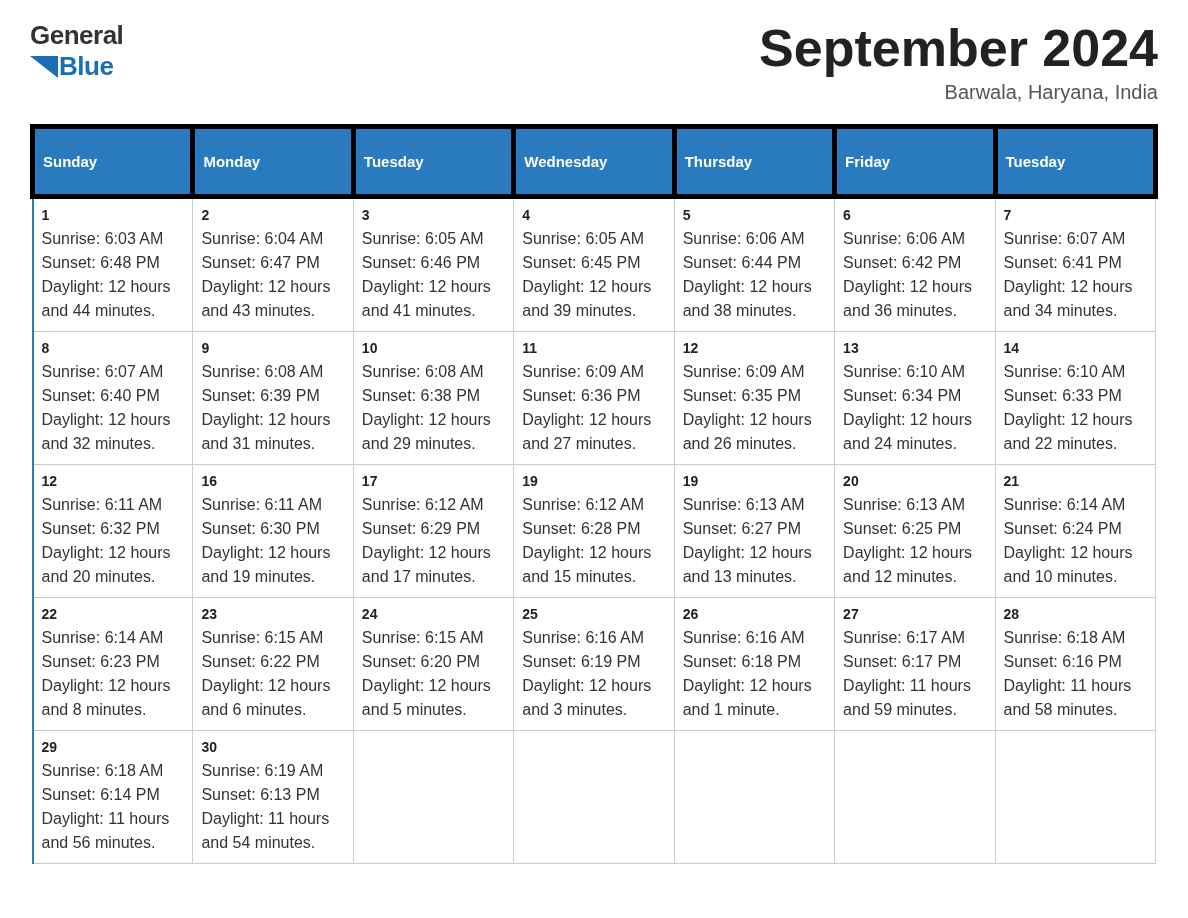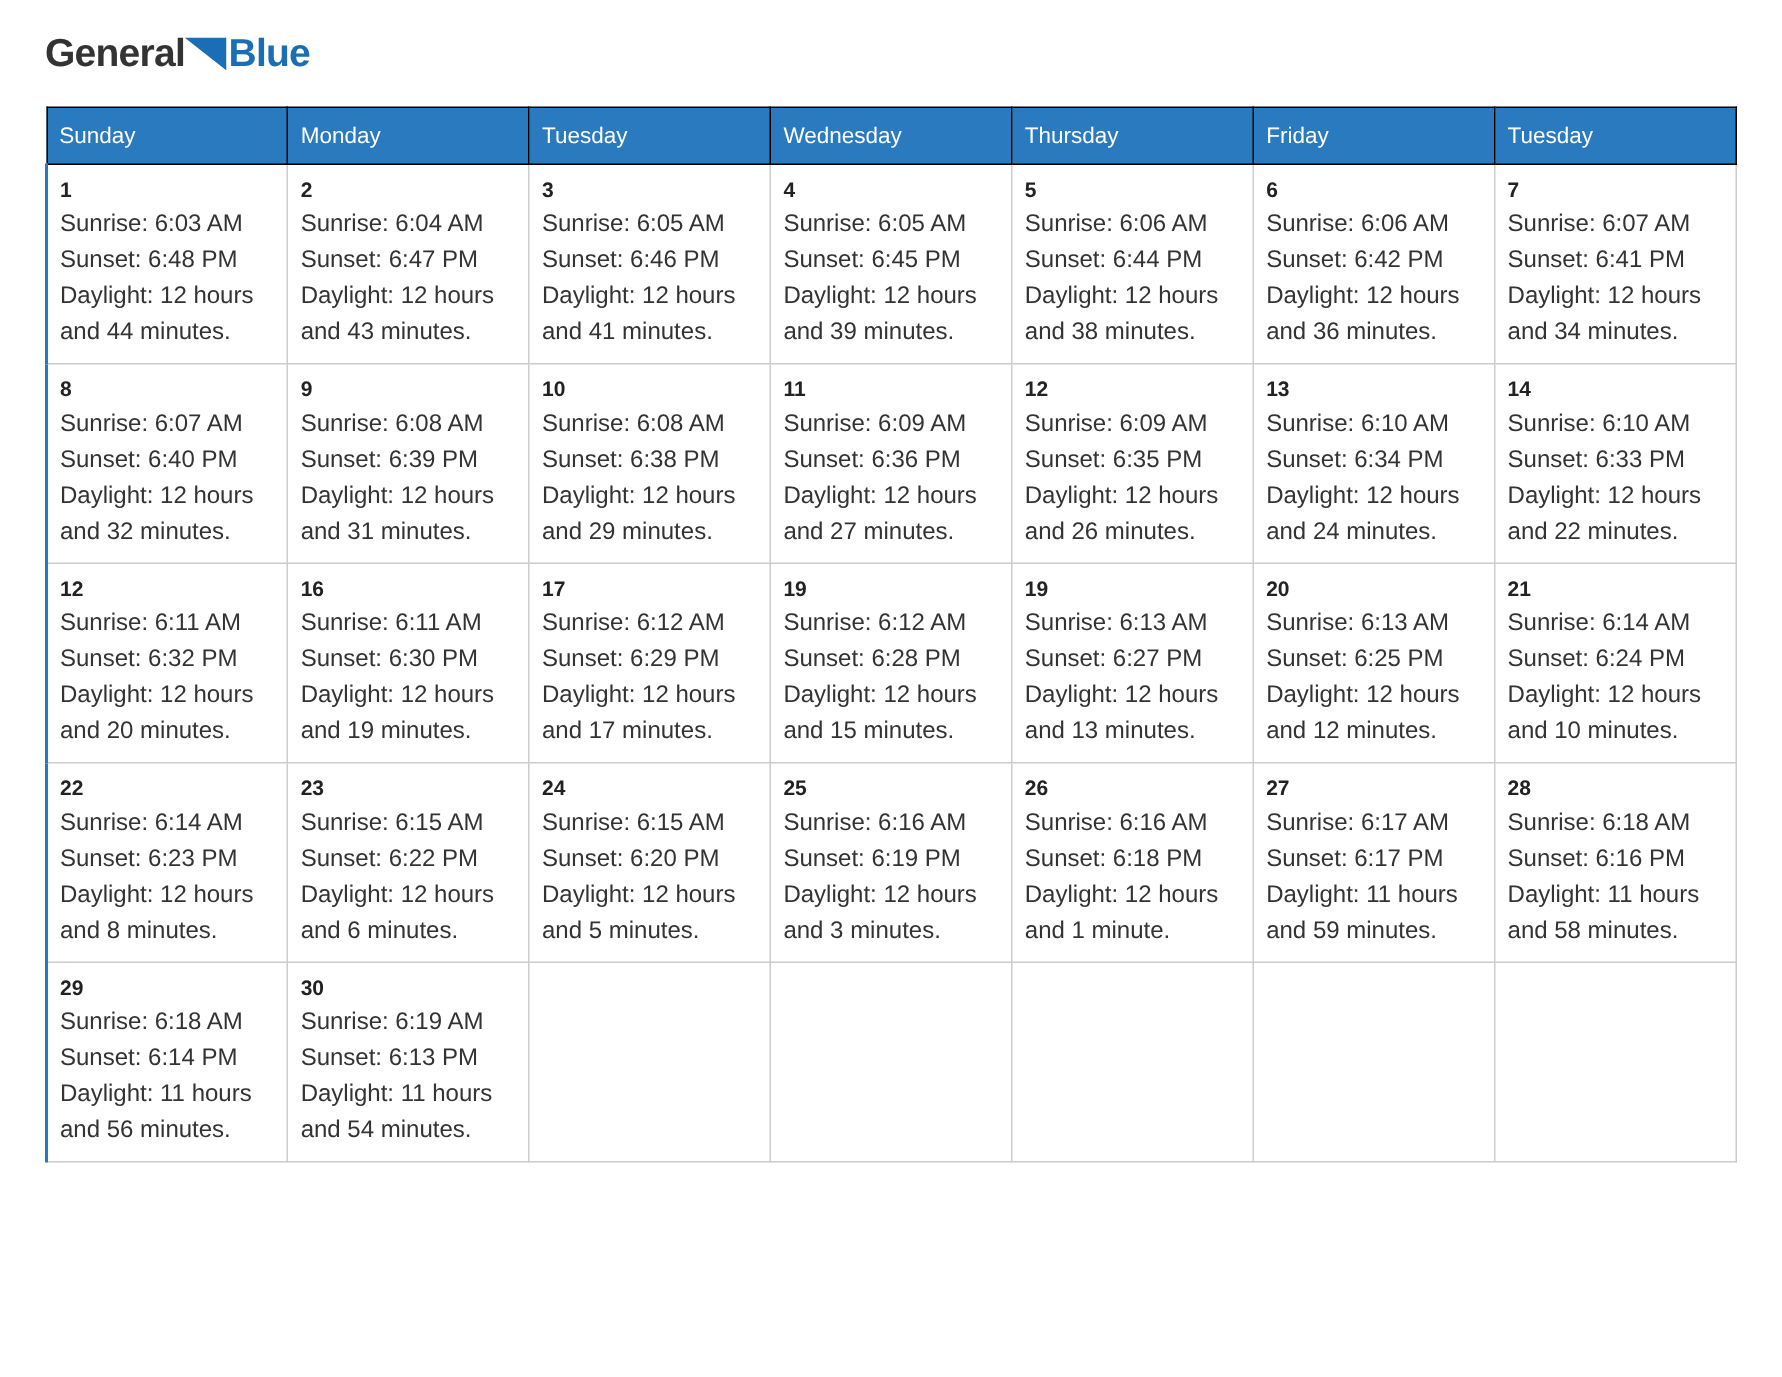--- a/index.html
+++ b/index.html
@@ -36,25 +36,25 @@
       margin-top: 4px;
     }
     table {
       width: 100%;
       border-collapse: collapse;
       table-layout: fixed;
     }
     thead tr th {
       background-color: #2a7abf;
       color: #fff;
-      padding: 10px 8px;
+      padding: 24px 8px;
       text-align: left;
       font-size: 15px;
-      font-weight: normal;
-      border: 1px solid #000000;
+      font-weight: bold;
+      border: 5px solid #000000;
     }
     tbody tr td {
       border: 1px solid #ccc;
       vertical-align: top;
       padding: 8px;
       font-size: 12.5px;
       color: #333;
       height: 110px;
     }
     tbody tr:last-child td {
@@ -78,30 +78,34 @@
     tbody tr td:first-child {
       border-left: 2px solid #2a7abf;
     }
   </style>
 </head>
 <body>
 
 <div class="header">
   <div class="logo">
     <div style="display:flex;align-items:flex-start;gap:0">
-      <div style="display:flex;line-height:1.2">
+      <div style="display:flex;flex-direction:column;line-height:1.2">
         <span style="font-size:26px;font-weight:bold;color:#333;letter-spacing:-0.5px">General</span>
         <div style="display:flex;align-items:center;gap:1px">
           <svg width="28" height="22" viewBox="0 0 28 22">
             <polygon points="0,0 28,0 28,22" fill="#1a6eb5"></polygon>
           </svg>
           <span style="font-size:26px;font-weight:bold;color:#1a6eb5;letter-spacing:-0.5px">Blue</span>
         </div>
       </div>
     </div>
+  </div>
+  <div class="title-section">
+    <div class="month-title">September 2024</div>
+    <div class="location-title">Barwala, Haryana, India</div>
   </div>
 </div>
 
 <table>
   <thead>
     <tr>
       <th>Sunday</th>
       <th>Monday</th>
       <th>Tuesday</th>
       <th>Wednesday</th>

